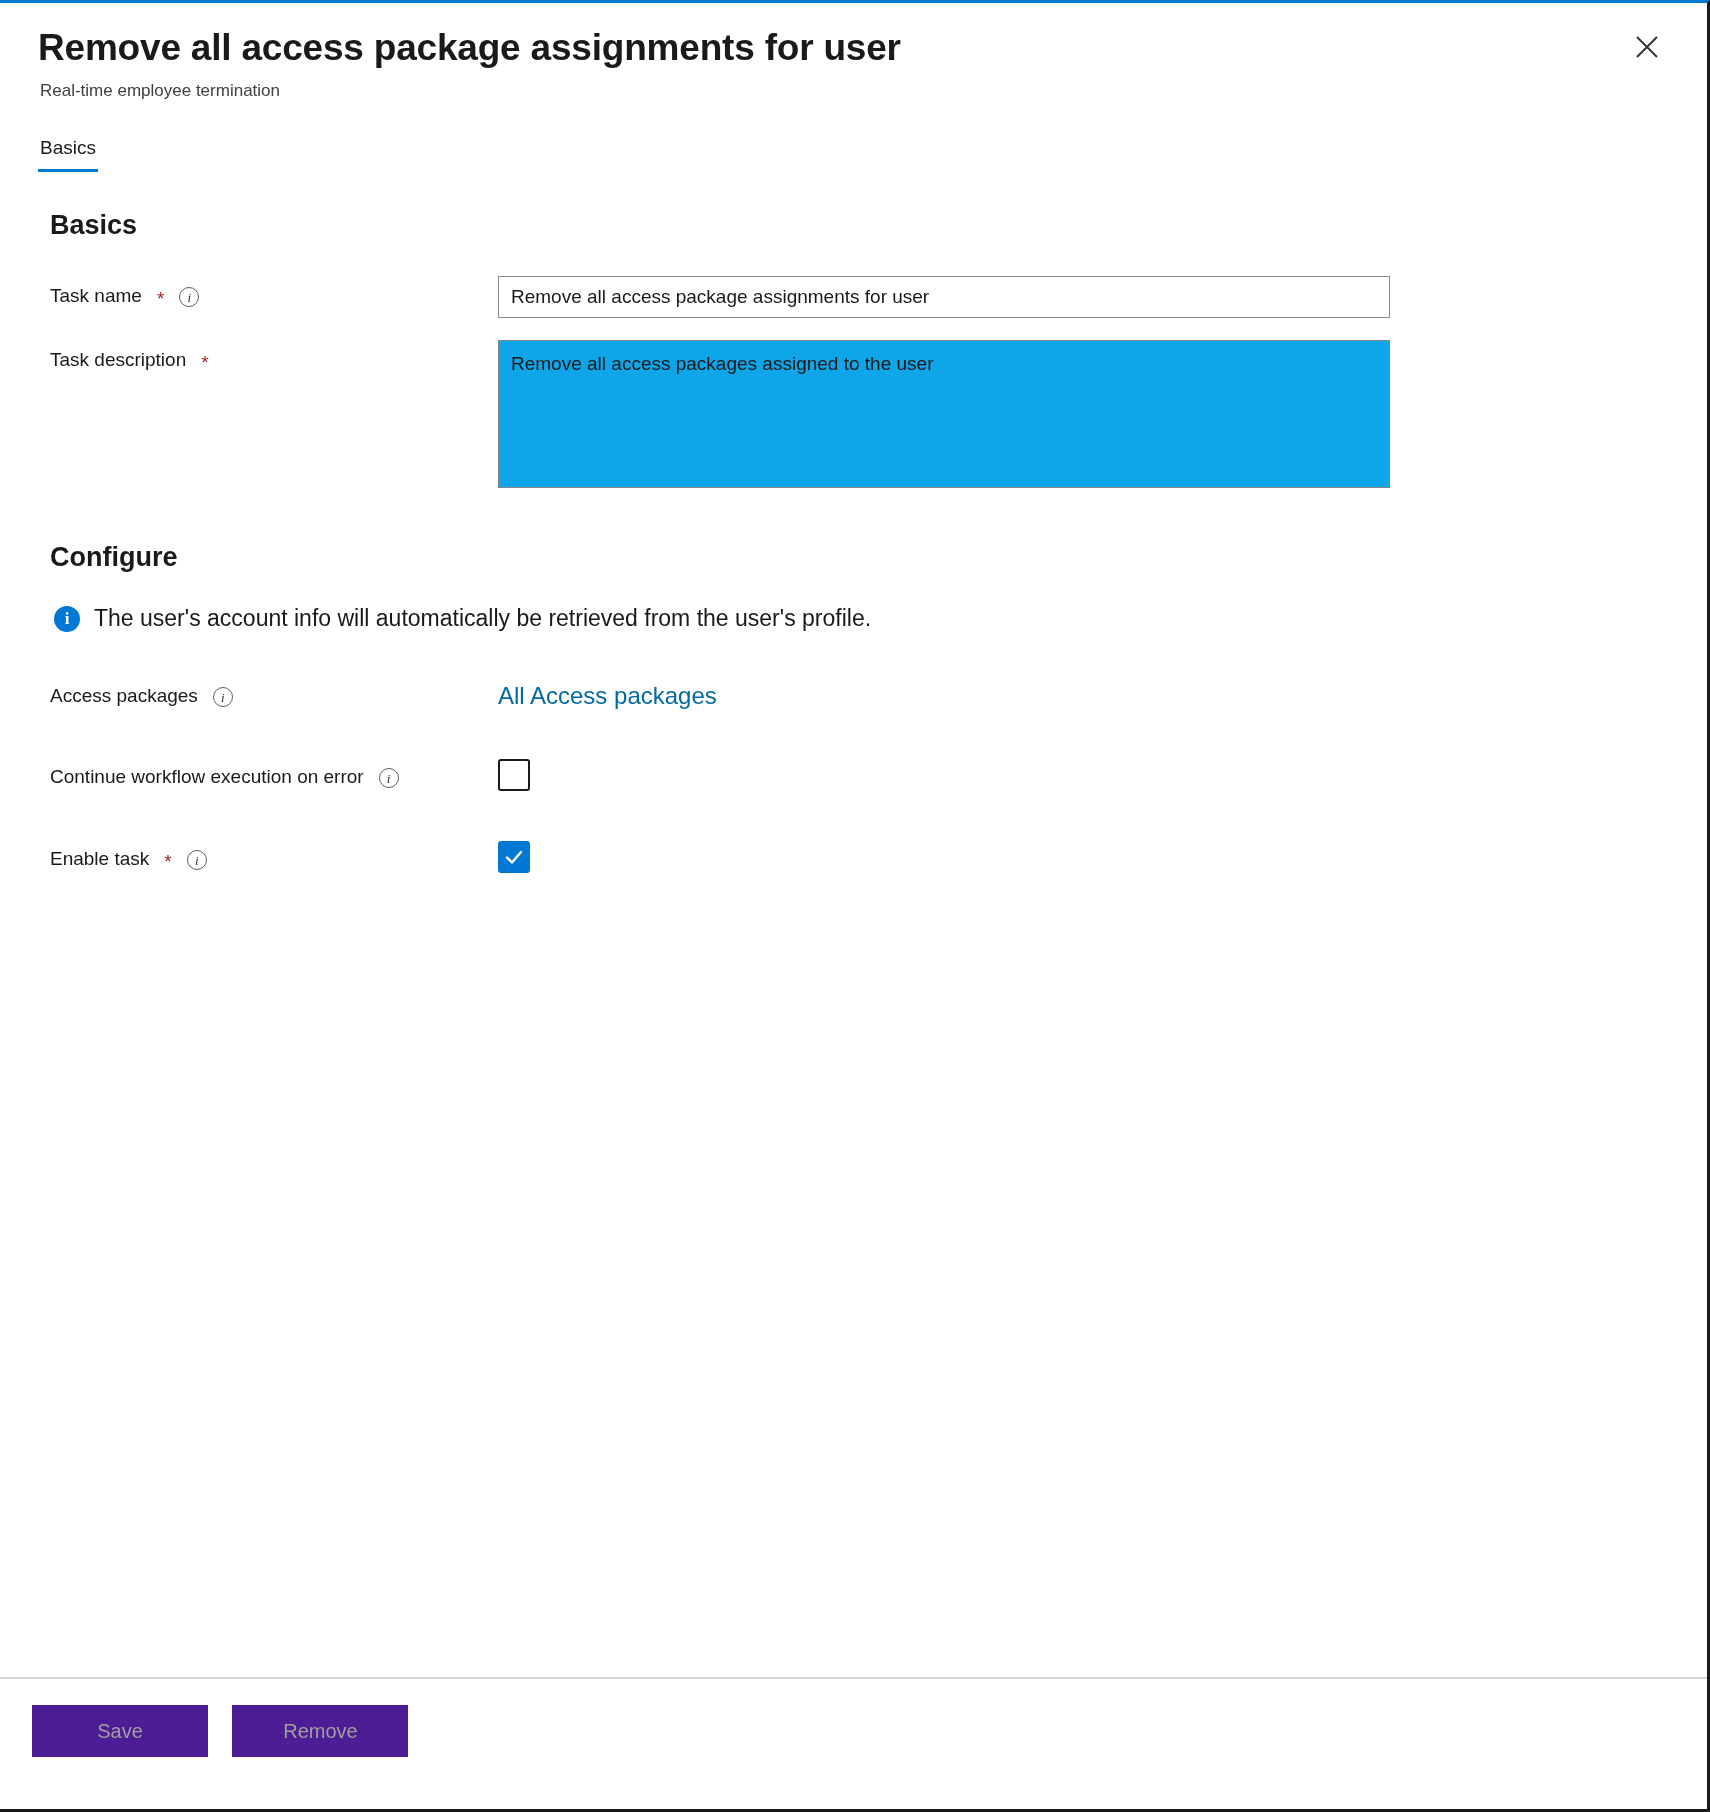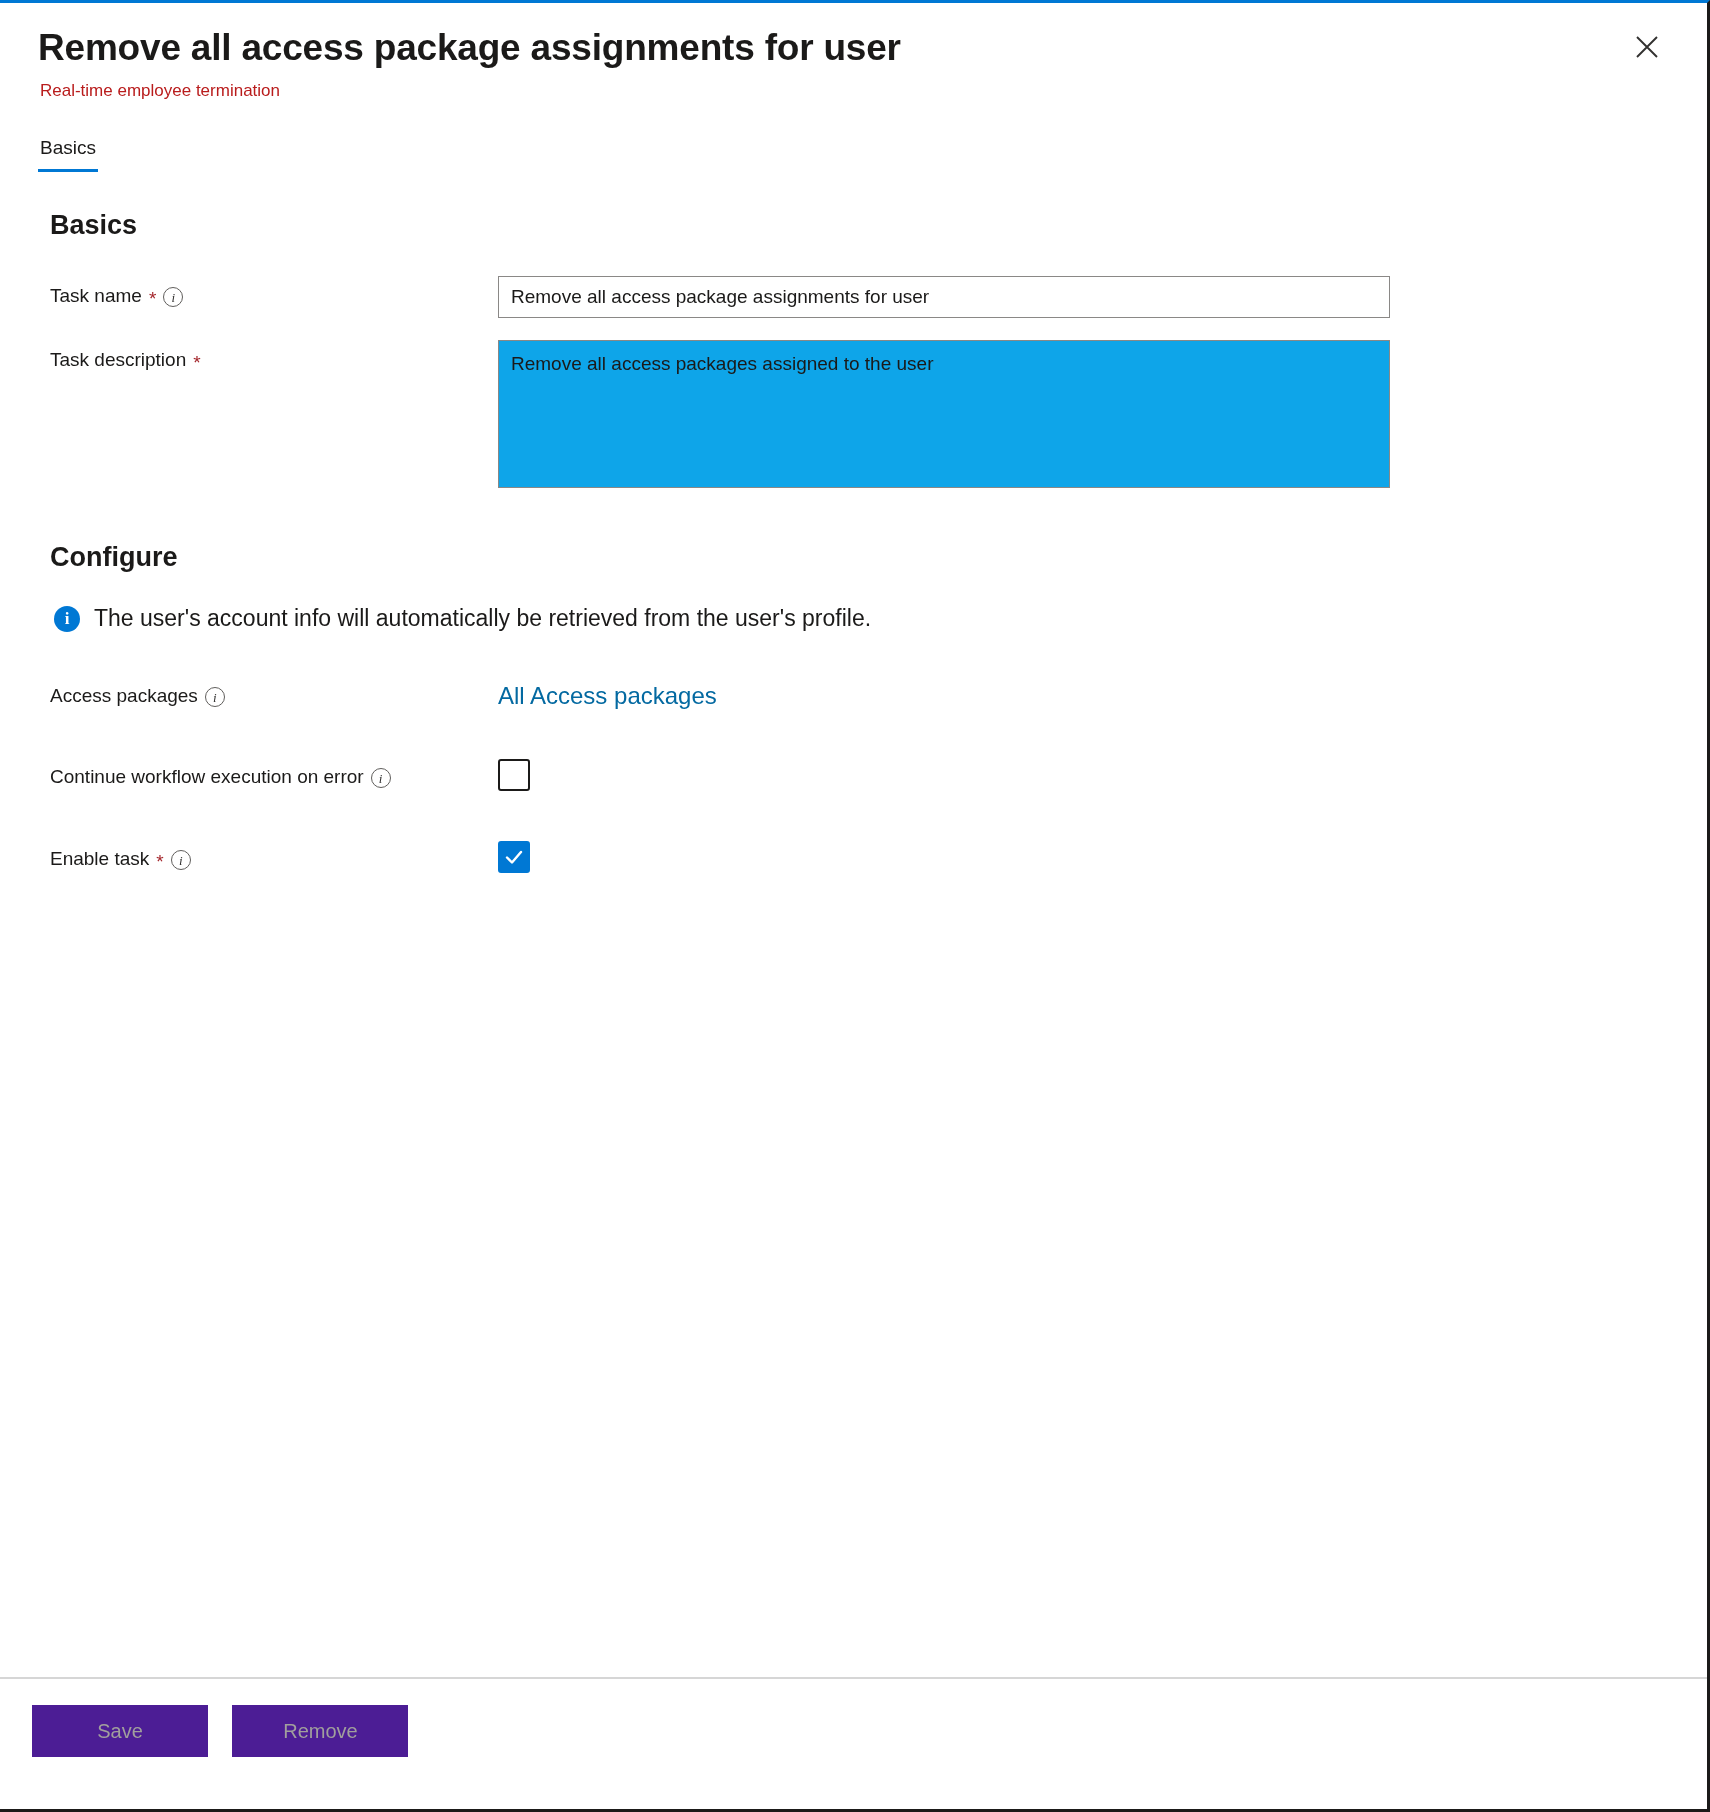--- a/index.html
+++ b/index.html
@@ -38,21 +38,21 @@
     font-size: 37px;
     font-weight: 600;
     line-height: 46px;
     letter-spacing: -0.2px;
     color: #1b1a19;
     margin: 0;
   }
   .blade-subtitle {
     font-size: 17px;
     line-height: 24px;
-    color: #b91c1c;
+    color: #404040;
     margin: 8px 0 0 2px;
   }
   .close-button {
     position: absolute;
     top: 18px;
     right: 34px;
     width: 52px;
     height: 52px;
     display: flex;
     align-items: center;
@@ -114,21 +114,21 @@
   }
   .form-label {
     width: 448px;
     flex: 0 0 448px;
     font-size: 19px;
     line-height: 26px;
     color: #1b1a19;
     padding-top: 7px;
     display: flex;
     align-items: center;
-    gap: 7px;
+    gap: 15px;
   }
   .req-star {
     color: #a4262c;
     font-size: 19px;
     line-height: 1;
     position: relative;
     top: 2px;
   }
 
   

